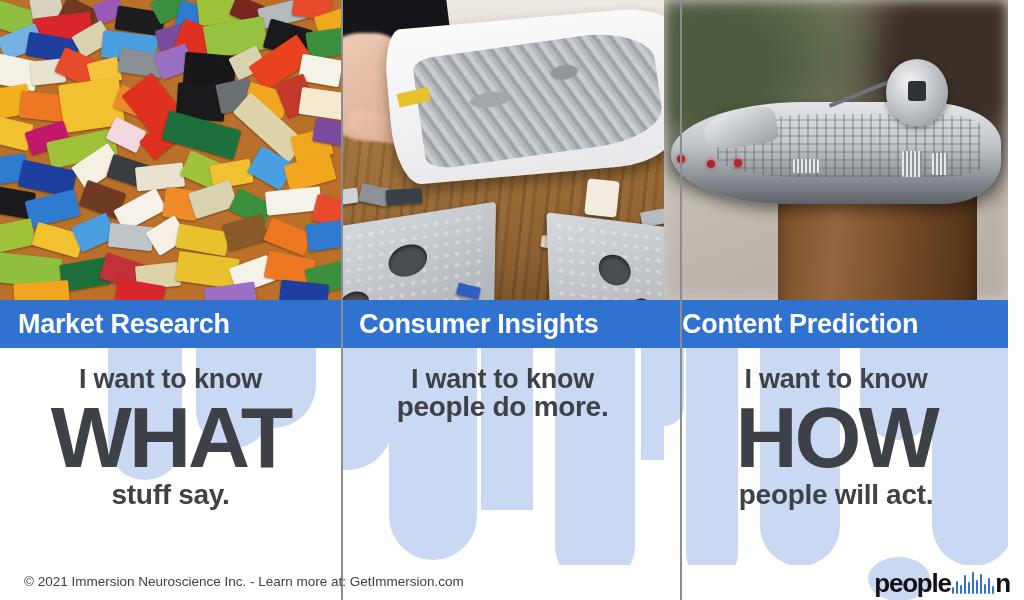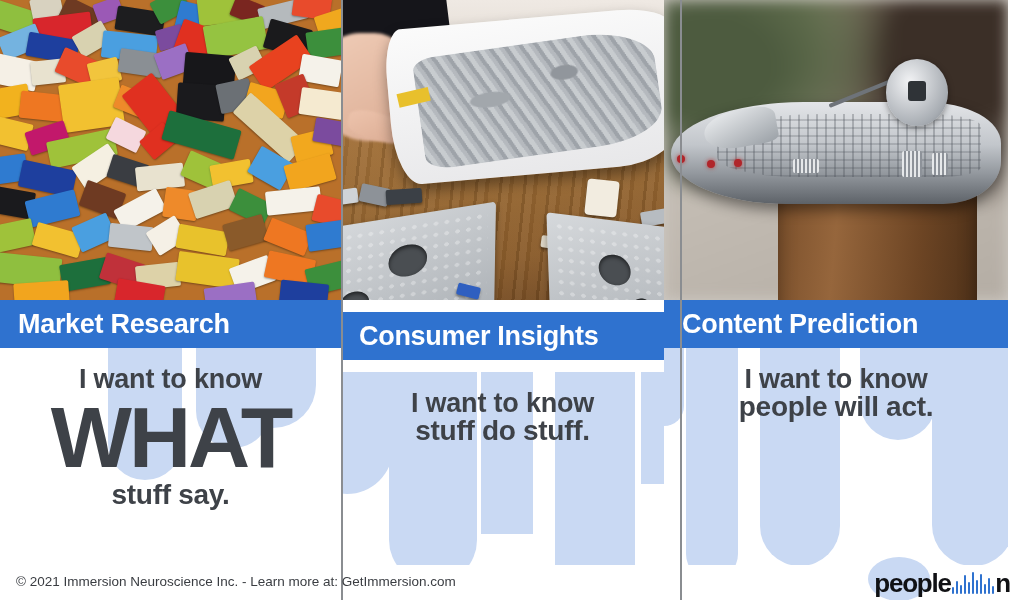--- a/index.html
+++ b/index.html
@@ -22,21 +22,21 @@
     width:1024px; height:565px;
     display:flex;
   }
   .col{
     position:relative;
     height:100%;
     display:flex; flex-direction:column;
     overflow:hidden;
   }
   .col-1{ width:341px; }
-  .col-2{ width:323px;gap:12px; }
+  .col-2{ width:323px; }
   .col-3{ width:344px; }
 
   
   .divider{
     position:absolute; top:0;
     width:2px; height:600px;
     background:#8a8d91;
     z-index:40;
   }
   .divider.d1{ left:341px; }
@@ -294,21 +294,21 @@
 
   
   .footer{
     position:absolute; left:0; bottom:0;
     width:1024px; height:35px;
     background:transparent;
     z-index:50;
     display:flex; align-items:center;
   }
   .copyright{
-    position:absolute; left:16px; top:9px;
+    position:absolute; left:24px; top:9px;
     font-size:13.5px;
     color:#3a3d42;
     white-space:nowrap;
   }
   .logo{
     position:absolute; right:14px; top:2px;
     height:32px;
     display:flex; align-items:center;
   }
   .logo-blob{
@@ -502,21 +502,21 @@
       </div>
 
       <div class="message">
         <div class="wm" style="left:-40px;top:-18px;width:92px;height:140px;border-radius:0 0 46px 46px;"></div>
         <div class="wm" style="left:48px;top:-18px;width:88px;height:230px;border-radius:0 0 44px 44px;"></div>
         <div class="wm" style="left:140px;top:-18px;width:52px;height:180px;"></div>
         <div class="wm" style="left:214px;top:-18px;width:80px;height:256px;border-radius:0 0 40px 40px;"></div>
         <div class="wm" style="left:300px;top:-18px;width:56px;height:130px;"></div>
         <div class="msg-text">
           <div class="line-top">I want to know</div>
-          <div class="line-bot">stuff do stuff.</div>
+          <div class="line-bot">people do more.</div>
         </div>
       </div>
     </div>
 
     <div class="col col-3">
 
       <div class="photo">
         <div class="ph-ship">
           <div class="bg-blur"></div>
           <div class="stump">
@@ -542,20 +542,21 @@
       </div>
 
       <div class="message">
         <div class="wm" style="left:-20px;top:-18px;width:40px;height:96px;border-radius:0 0 20px 20px;"></div>
         <div class="wm" style="left:22px;top:-18px;width:52px;height:250px;border-radius:0 0 26px 26px;"></div>
         <div class="wm" style="left:96px;top:-18px;width:80px;height:236px;border-radius:0 0 40px 40px;"></div>
         <div class="wm" style="left:196px;top:-18px;width:76px;height:110px;border-radius:0 0 38px 38px;"></div>
         <div class="wm" style="left:268px;top:-18px;width:82px;height:236px;border-radius:0 0 41px 41px;"></div>
         <div class="msg-text">
           <div class="line-top">I want to know</div>
+          <div class="line-big">HOW</div>
           <div class="line-bot">people will act.</div>
         </div>
       </div>
     </div>
   </div>
 
   <div class="divider d1"></div>
   <div class="divider d2"></div>
 
   <div class="footer">

